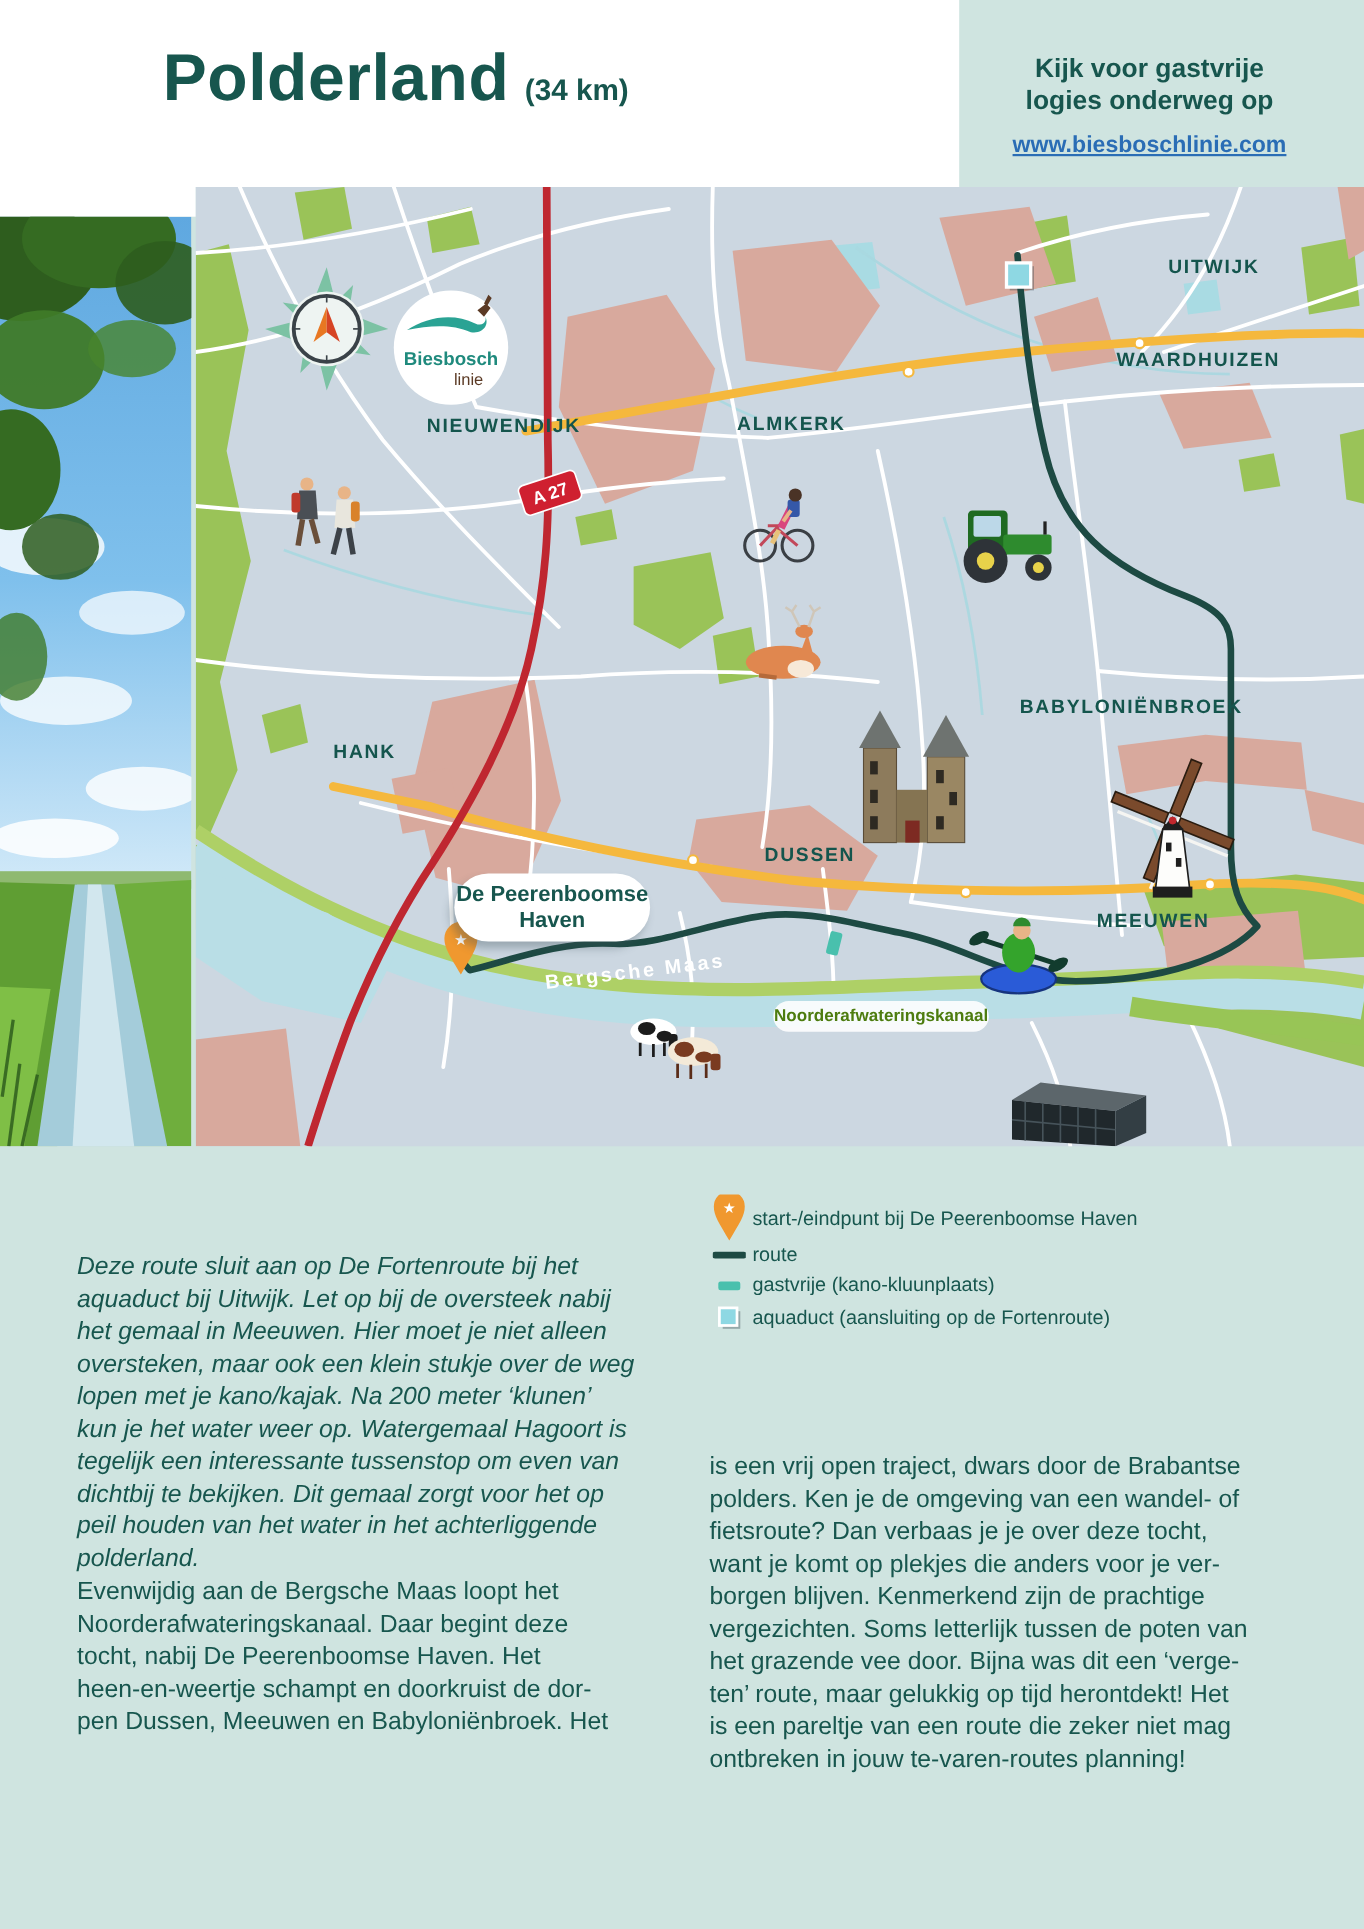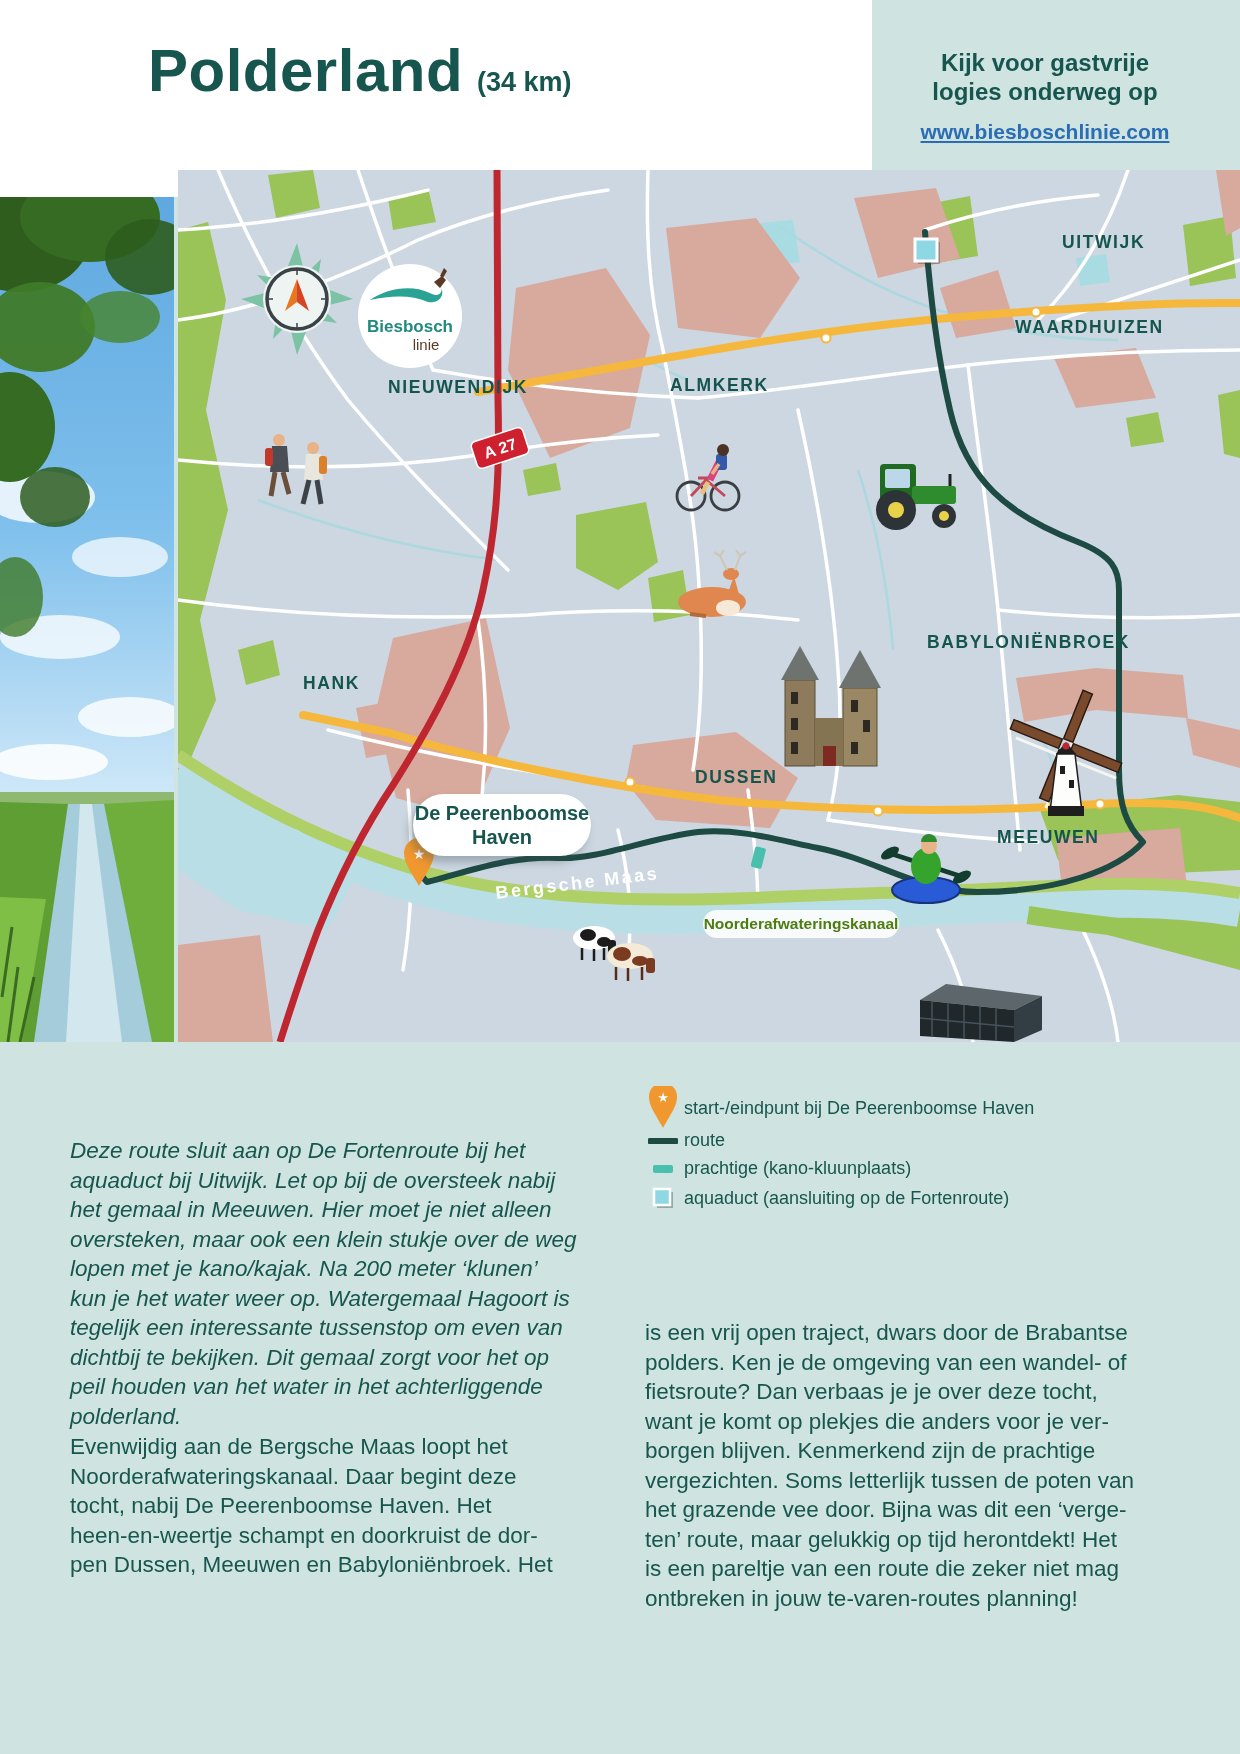--- a/index.html
+++ b/index.html
@@ -409,21 +409,21 @@
           </svg>
       </span>
       <span class="legend-label">route</span>
     </div>
     <div class="legend-row" style="left:0;top:72px;">
       <span class="legend-icon">
         <svg width="24" height="10" viewBox="0 0 24 10">
             <rect x="2" y="1" width="20" height="8" rx="2" fill="#49c0ad"></rect>
           </svg>
       </span>
-      <span class="legend-label">prachtige (kano-kluunplaats)</span>
+      <span class="legend-label">gastvrije (kano-kluunplaats)</span>
     </div>
     <div class="legend-row" style="left:0;top:100px;">
       <span class="legend-icon">
         <svg width="24" height="24" viewBox="0 0 24 24">
           <rect x="6" y="6" width="16" height="16" fill="rgba(40,60,70,.35)"></rect>
           <rect x="3" y="3" width="16" height="16" fill="#8ed8e3" stroke="#ffffff" stroke-width="2.5"></rect>
         </svg>
       </span>
       <span class="legend-label">aquaduct (aansluiting op de Fortenroute)</span>
     </div>

